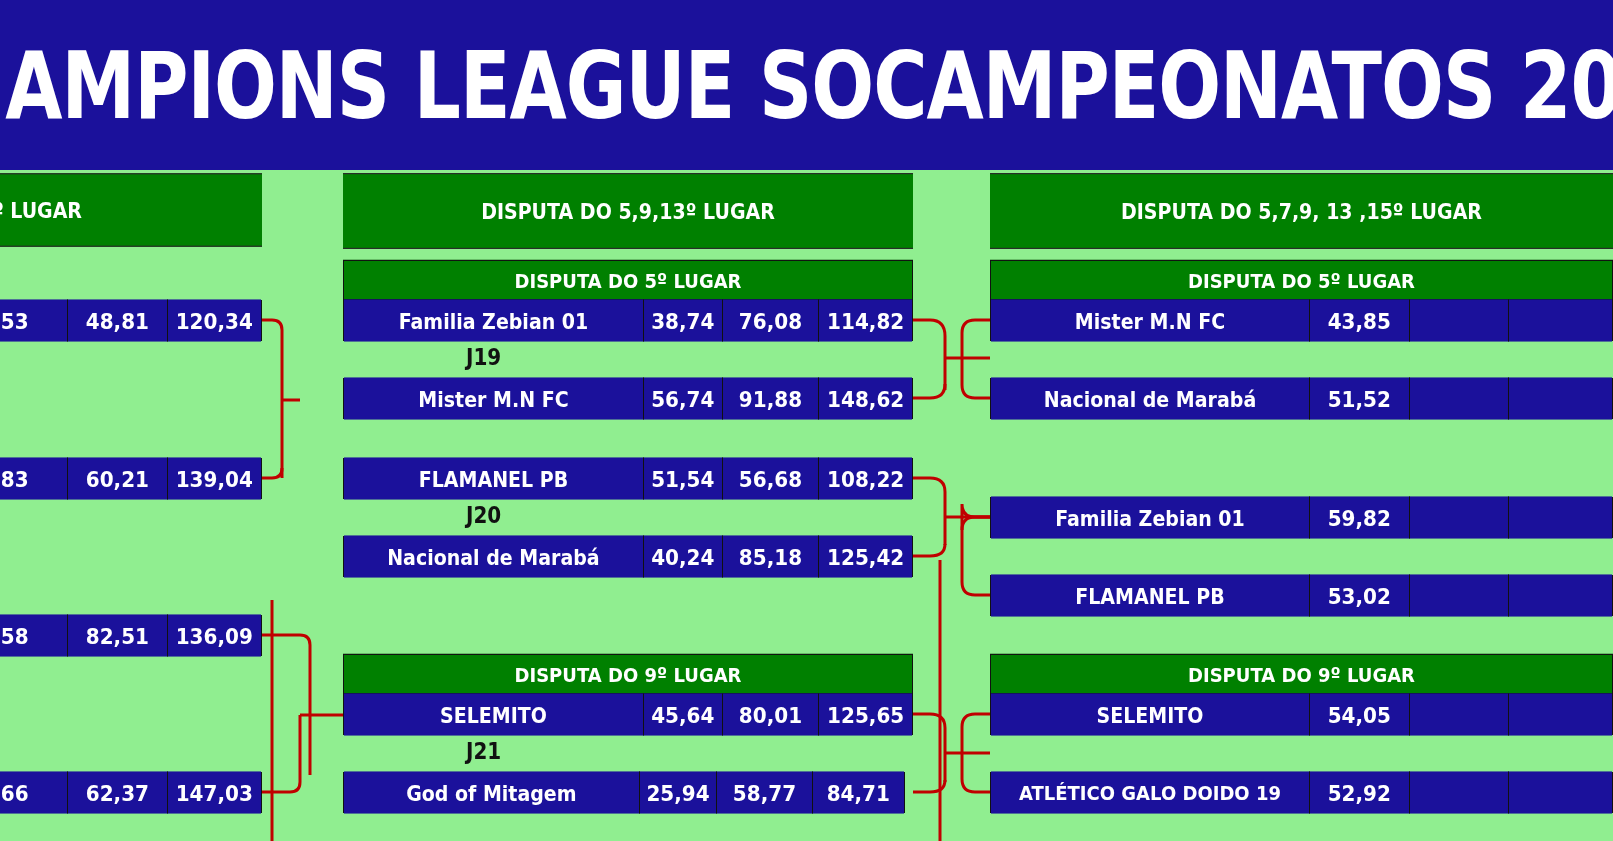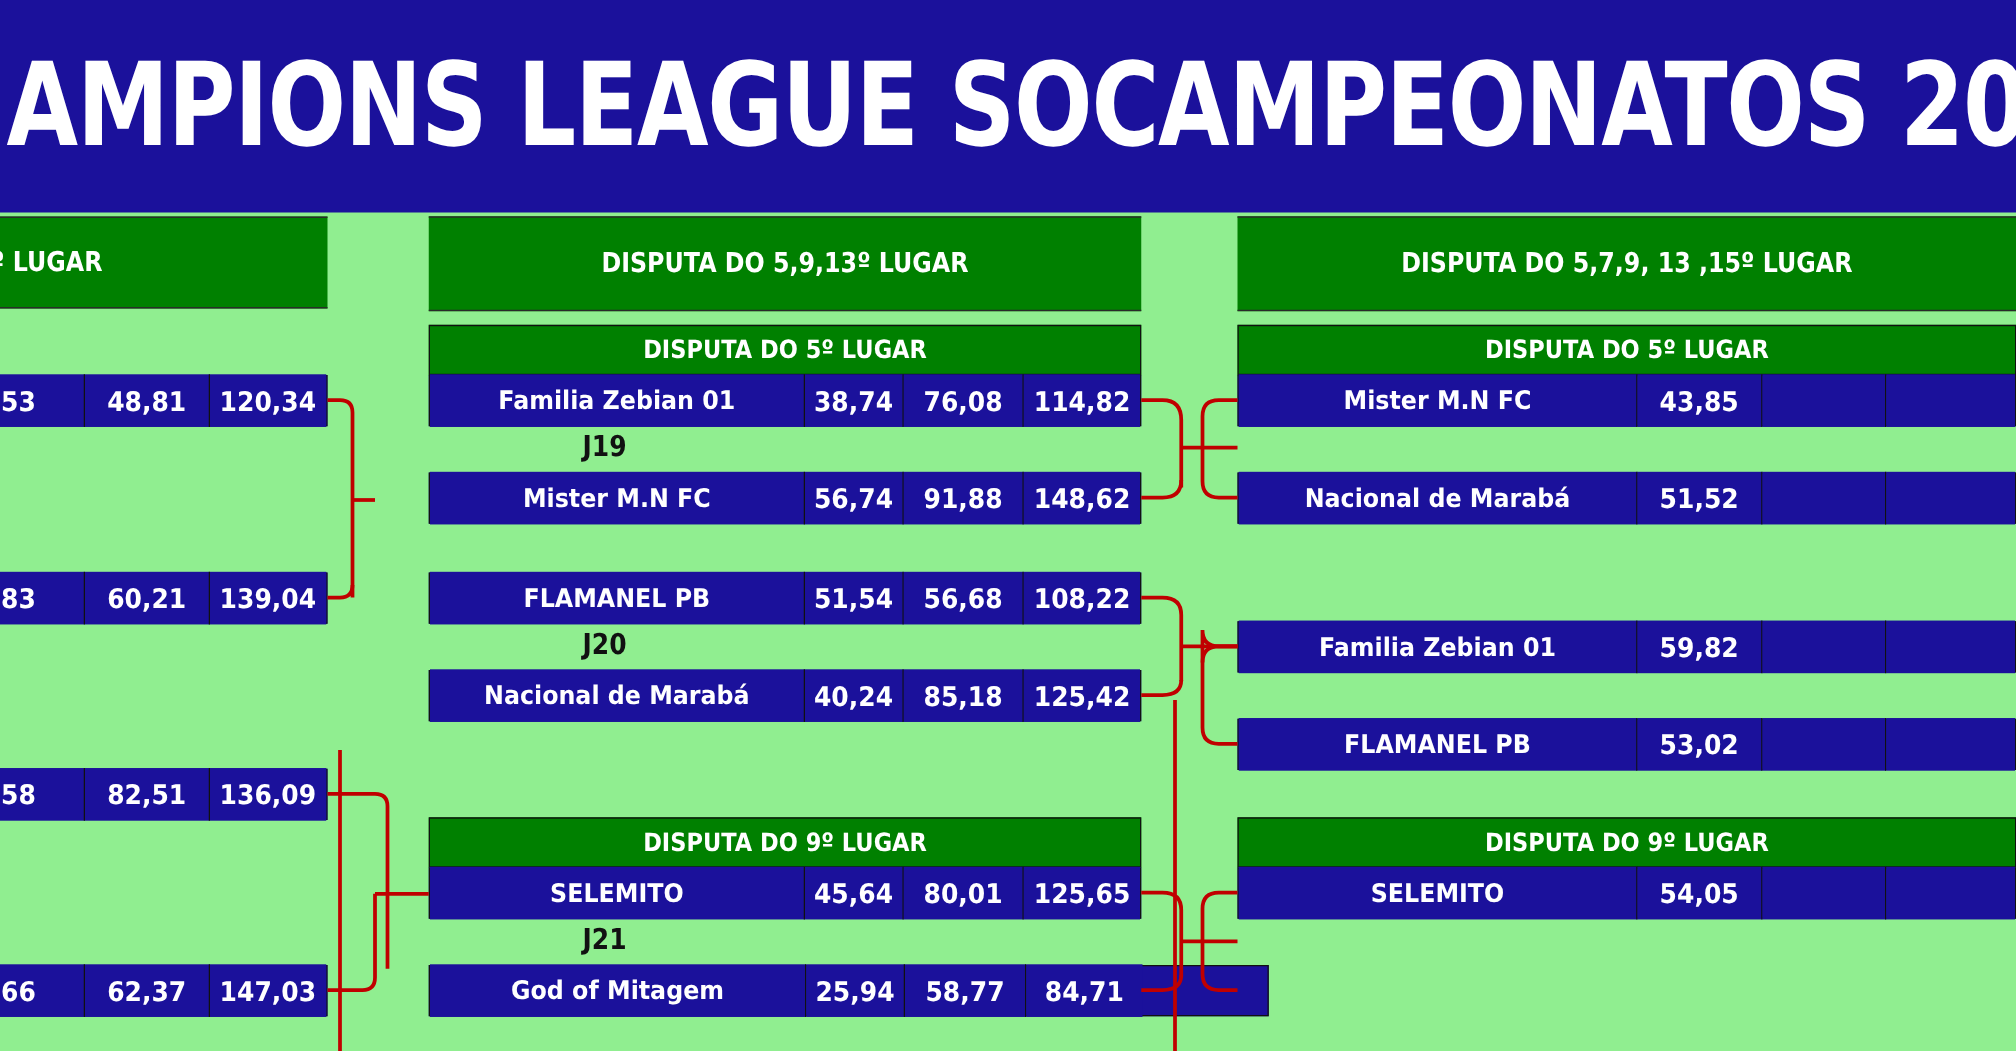--- a/index.html
+++ b/index.html
@@ -181,21 +181,21 @@
   </div>
   <div class="block" style="left:343px;top:694px;width:570px;">
     <div class="row">
       <div class="cell name" style="width:301px">SELEMITO</div>
       <div class="cell num" style="width:79px">45,64</div>
       <div class="cell num" style="width:97px">80,01</div>
       <div class="cell num" style="width:93px">125,65</div>
     </div>
   </div>
   <div class="jlabel" style="left:466px;top:739px;">J21</div>
-  <div class="block" style="left:343px;top:772px;width:672px;">
+  <div class="block" style="left:343px;top:772px;width:562px;">
     <div class="row">
       <div class="cell name" style="width:301px">God of Mitagem</div>
       <div class="cell num" style="width:79px">25,94</div>
       <div class="cell num" style="width:97px">58,77</div>
       <div class="cell num" style="width:93px">84,71</div>
     </div>
   </div>
 
   <div class="block" style="left:990px;top:262px;width:623px;">
     <div class="blk-head">DISPUTA DO 5º LUGAR</div>
@@ -234,20 +234,28 @@
     </div>
   </div>
 
   <div class="block" style="left:990px;top:656px;width:623px;">
     <div class="blk-head">DISPUTA DO 9º LUGAR</div>
   </div>
   <div class="block" style="left:990px;top:694px;width:623px;">
     <div class="row">
       <div class="cell name" style="width:320px">SELEMITO</div>
       <div class="cell num" style="width:100px">54,05</div>
+      <div class="cell num" style="width:100px"></div>
+      <div class="cell num" style="width:103px"></div>
+    </div>
+  </div>
+  <div class="block" style="left:990px;top:772px;width:623px;">
+    <div class="row">
+      <div class="cell name" style="width:320px;font-size:18px">ATLÉTICO GALO DOIDO 19</div>
+      <div class="cell num" style="width:100px">52,92</div>
       <div class="cell num" style="width:100px"></div>
       <div class="cell num" style="width:103px"></div>
     </div>
   </div>
 
   <svg class="brackets" viewBox="0 0 1613 841">
 
     <path d="M262,320 H272 Q282,320 282,330 V478"></path>
     <path d="M262,478 H272 Q282,478 282,468"></path>
     <path d="M282,400 H300"></path>

